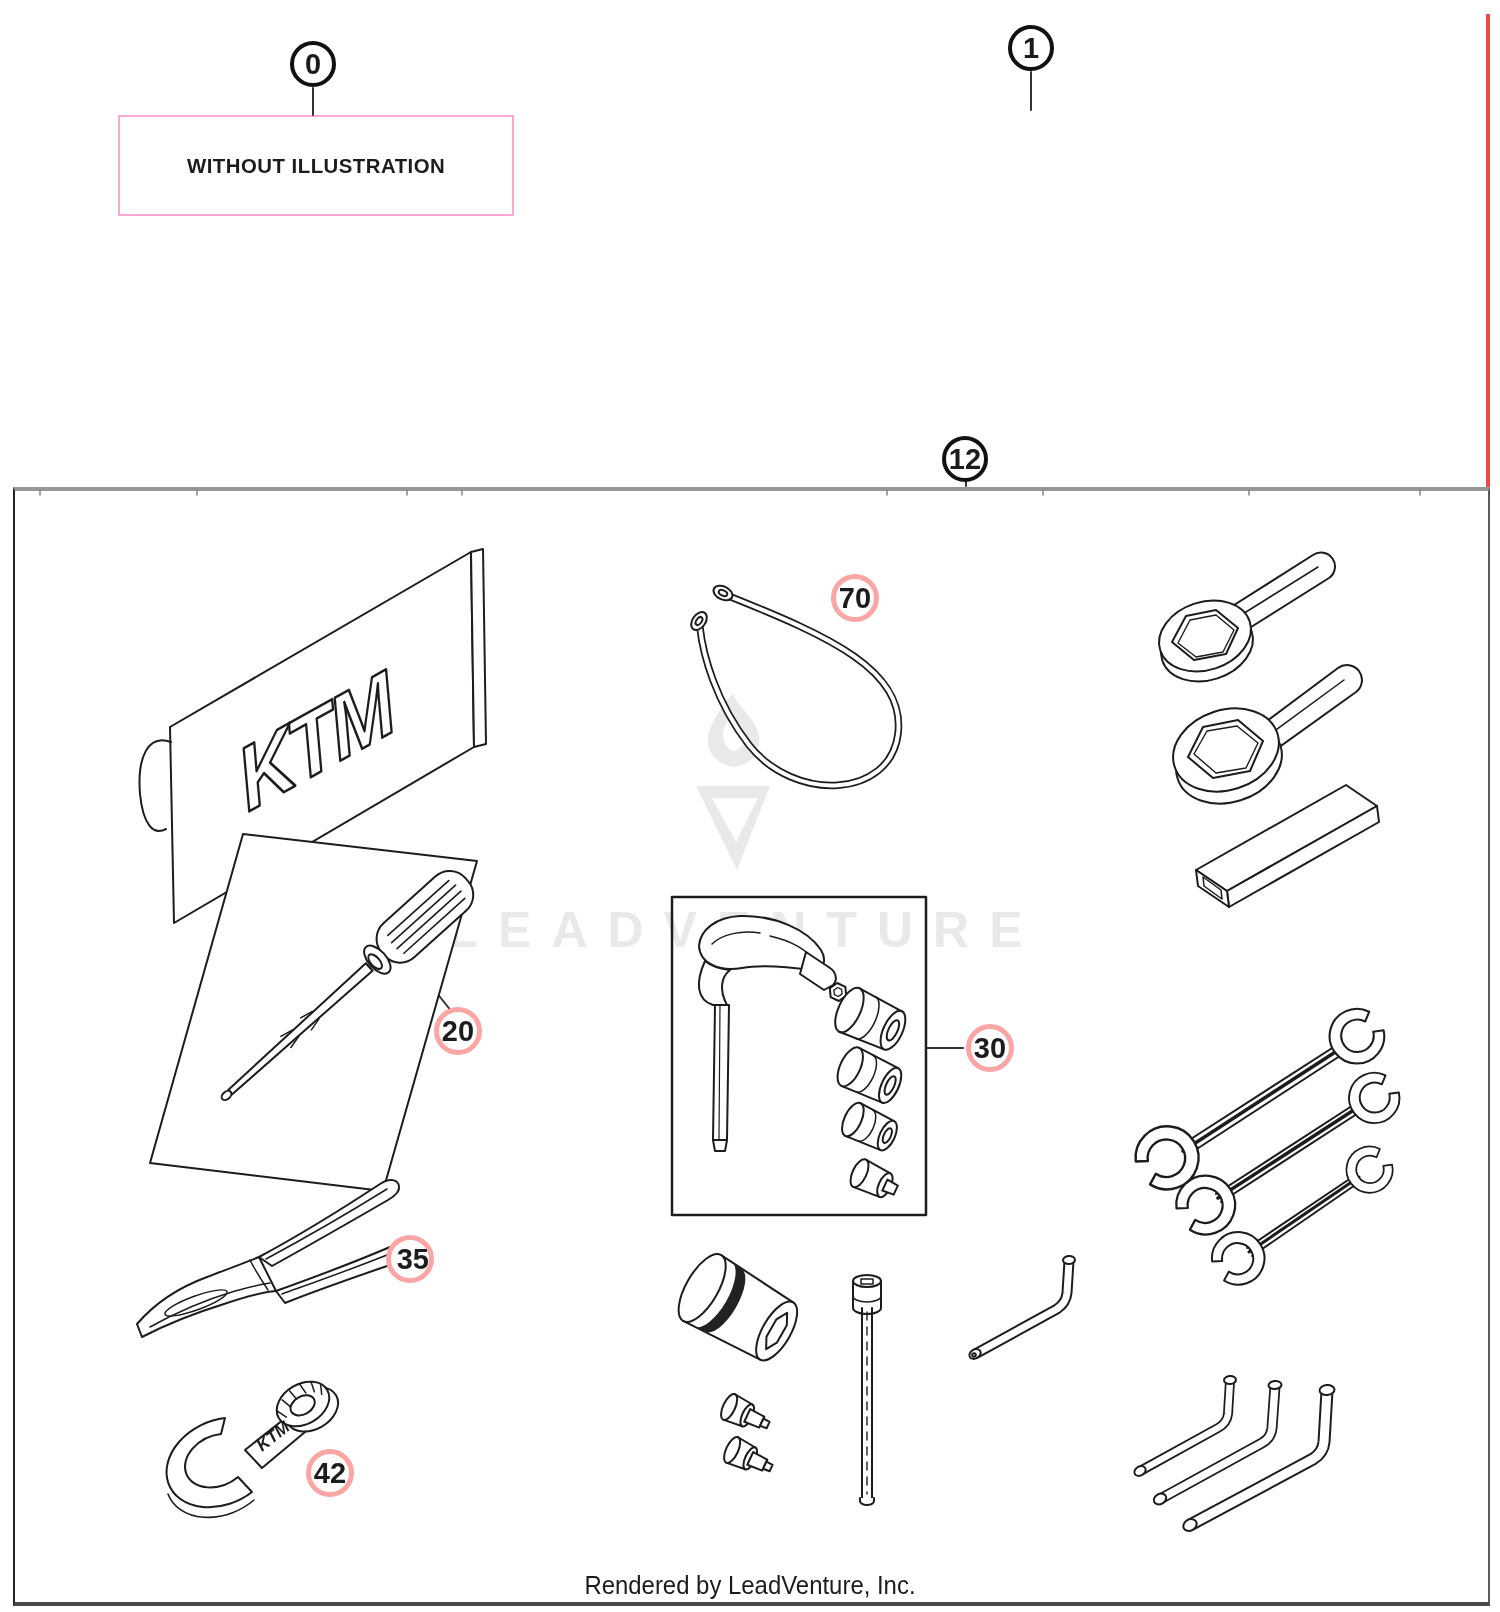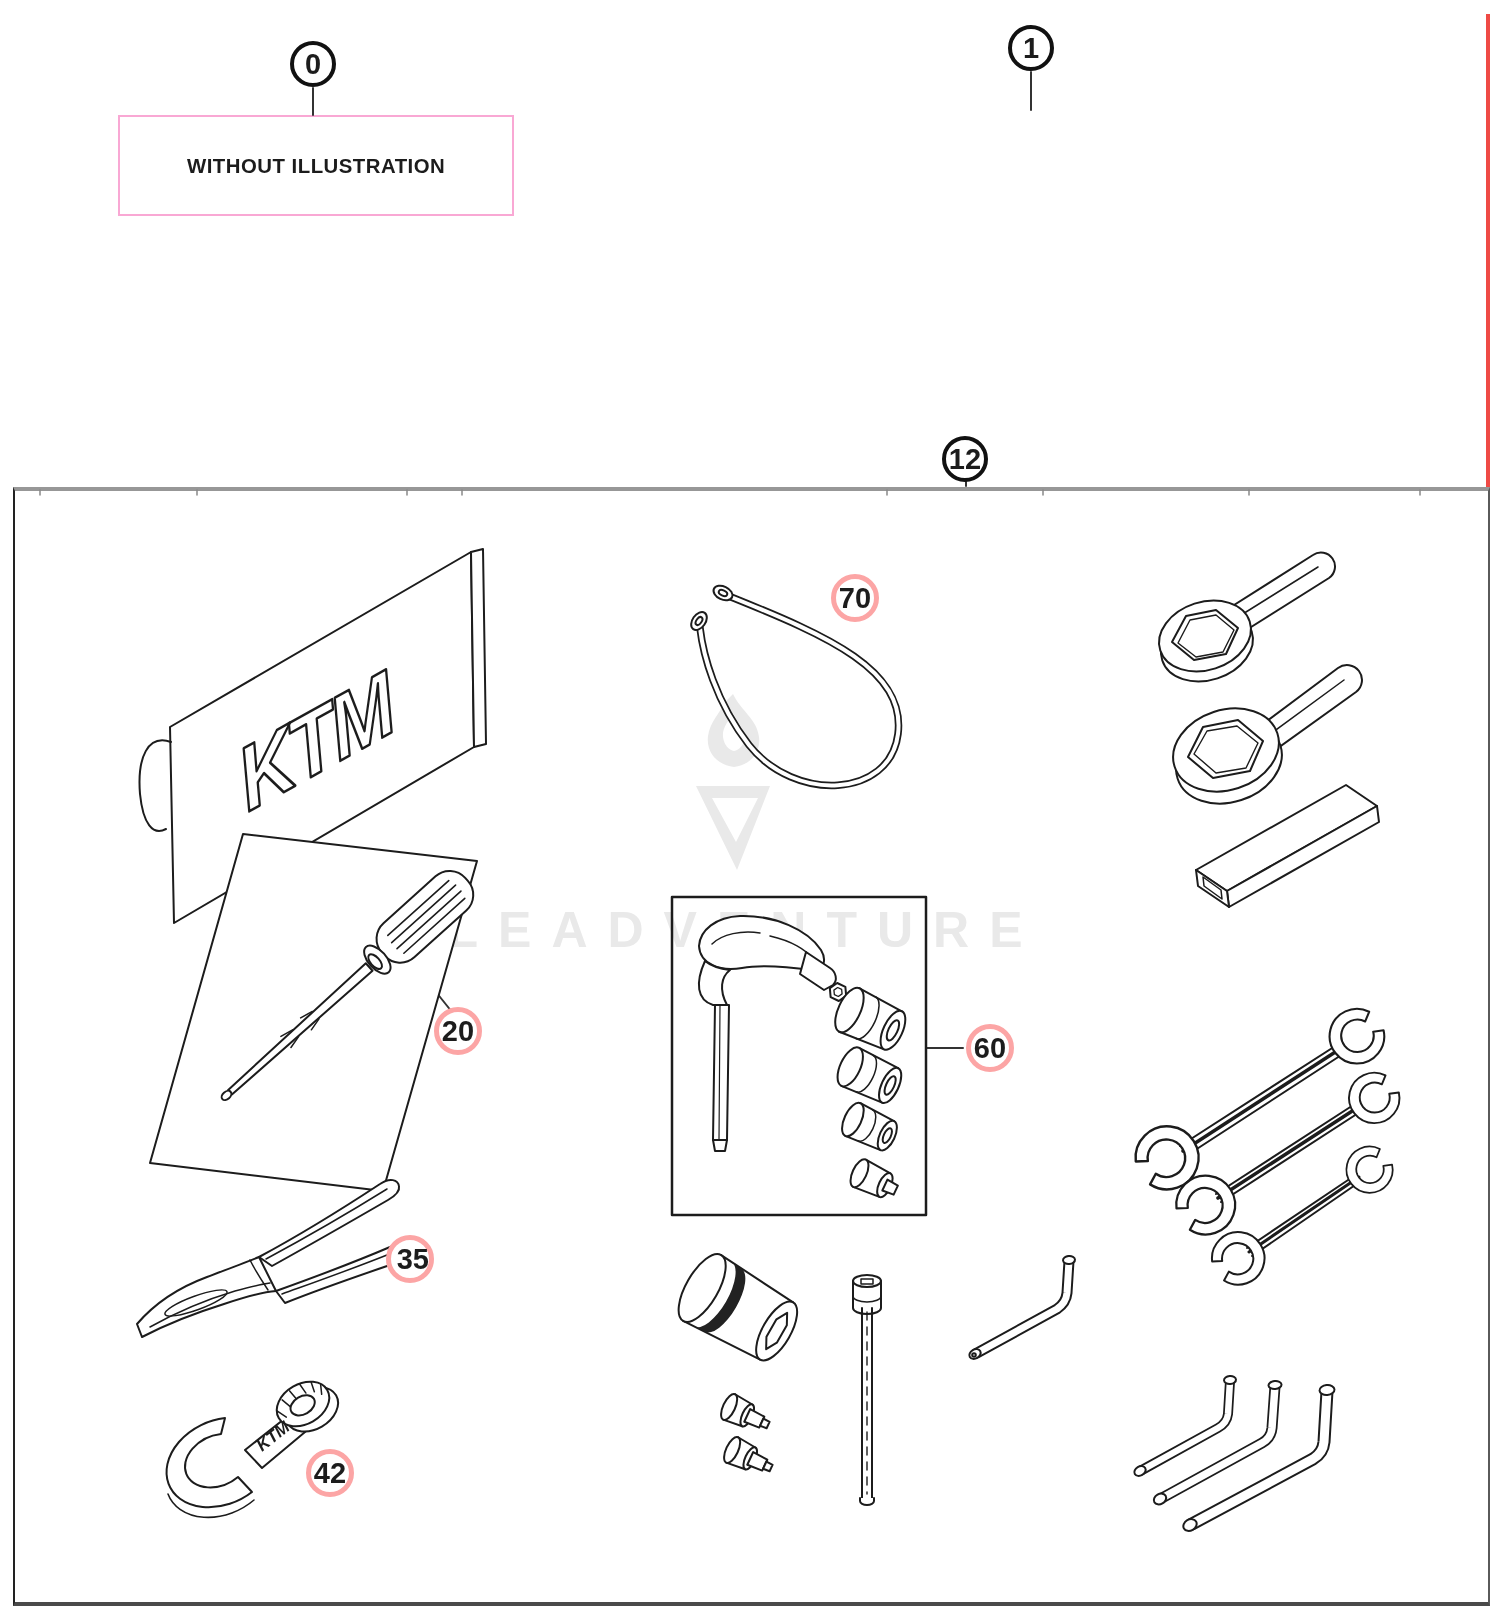--- a/index.html
+++ b/index.html
@@ -45,21 +45,21 @@
   <div class="callout ref" style="left:942px;top:400px;margin-top:36px;">
       <span>12</span>
     </div>
   <div class="callout part" style="left:434px;top:1007px;">
       <span>20</span>
     </div>
   <div class="callout part" style="left:386px;top:1235px;justify-content:flex-end;">
       <span>35</span>
     </div>
   <div class="callout part" style="left:966px;top:1024px;">
-      <span>60</span>
+      <span>30</span>
     </div>
   <div class="callout part" style="left:306px;top:1449px;">
       <span>42</span>
     </div>
   <div class="callout part" style="left:831px;top:574px;">
       <span>70</span>
     </div>
 
   <svg id="art" width="1500" height="1612" viewBox="0 0 1500 1612">
 
@@ -300,14 +300,17 @@
       </g>
       <g>
         <path d="M1327,1391 L1324,1442 Q1323,1453 1313,1459 L1192,1524" stroke-width="13"></path>
         <path d="M1327,1391 L1324,1442 Q1323,1453 1313,1459 L1192,1524" stroke="#fff" stroke-width="9"></path>
         <ellipse cx="1327" cy="1390" rx="7.5" ry="5" fill="#fff" transform="rotate(-5 1327 1390)"></ellipse>
         <ellipse cx="1190" cy="1525" rx="7" ry="5.5" fill="#fff" transform="rotate(-30 1190 1525)"></ellipse>
       </g>
     </g>
   </svg>
 
+  <div id="footer">
+    <span>Rendered by LeadVenture, Inc.</span>
+  </div>
 
 </div>
 
 </body></html>

